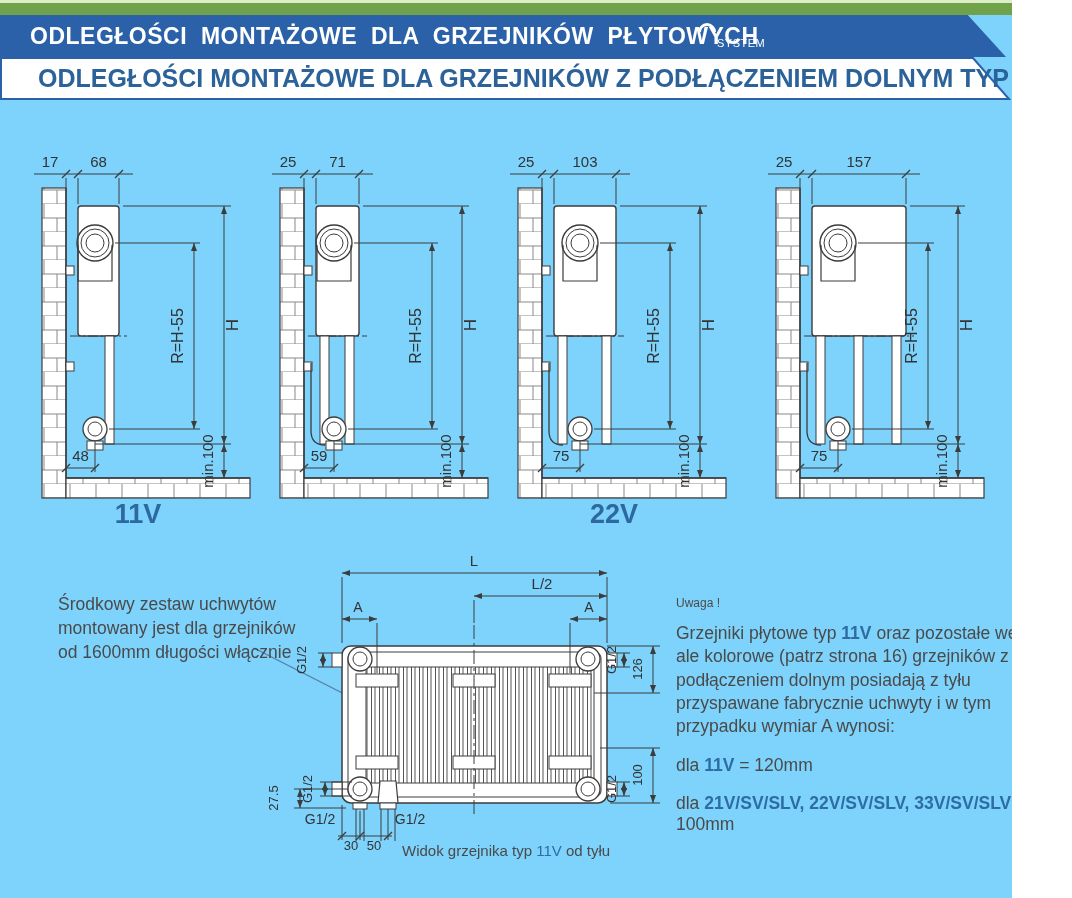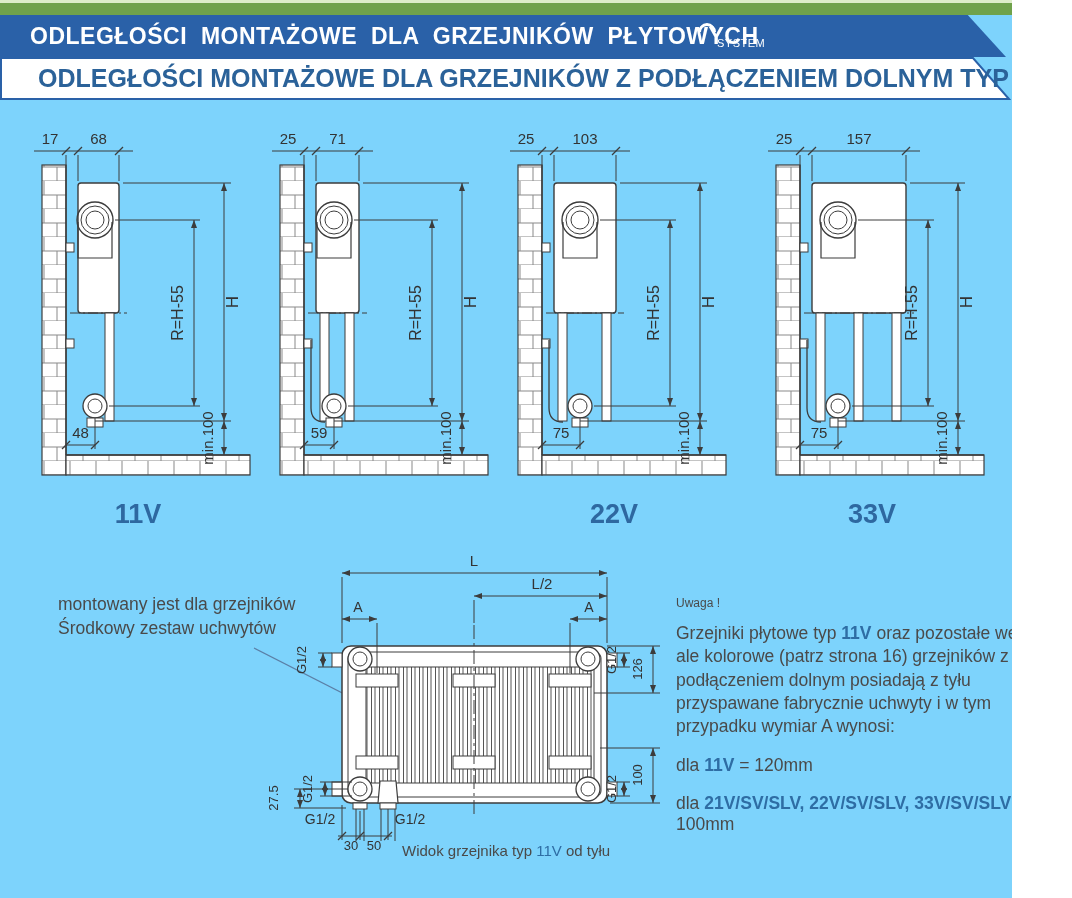--- a/index.html
+++ b/index.html
@@ -14,21 +14,21 @@
   .banner-title{color:#fff;font-size:23px;font-weight:700;letter-spacing:.5px;word-spacing:7px;
                 padding-left:30px;white-space:nowrap;}
   .brand{position:absolute;left:700px;top:8px;display:flex;align-items:flex-start;color:#fff;}
   .brand-main{font-size:27px;font-weight:800;letter-spacing:.5px;}
   .brand-hook{width:12px;height:12px;border:3px solid #fff;border-radius:50%;
               border-bottom-color:transparent;border-left-color:transparent;
               transform:rotate(-45deg);margin:0 1px 0 -2px;}
   .brand-sub{font-size:11px;font-weight:400;letter-spacing:.5px;margin-top:14px;}
   .subtitle-wrap{position:absolute;left:0;top:57px;}
   
-  .diag{position:absolute;top:125px;}
+  .diag{position:absolute;top:148px;}
   .caption{position:absolute;top:499px;width:228px;text-align:center;
            font-size:27px;font-weight:600;color:#2e68a0;}
   
   .rear{position:absolute;left:250px;top:553px;}
   
   .note-left{position:absolute;left:58px;top:593px;width:280px;
              font-size:17.5px;line-height:1.36;color:#4a4a4a;}
   .note-left span{display:block;}
   .note-right{position:absolute;left:676px;top:596px;width:392px;color:#4a4a4a;}
   .note-right .heading{font-size:12px;margin-bottom:12px;}
@@ -225,21 +225,20 @@
         <text transform="translate(189 313) rotate(-90)" font-size="15" fill="#333333" text-anchor="middle">min.100</text>
         <path d="M80 293 V324" stroke="#3c3c3c" stroke-width="1" fill="none"></path>
         <path d="M42 320 H80" stroke="#3c3c3c" stroke-width="1" fill="none"></path>
         <path d="M38 324 L46 316" stroke="#3c3c3c" stroke-width="1.2" fill="none"></path>
         <path d="M76 324 L84 316" stroke="#3c3c3c" stroke-width="1.2" fill="none"></path>
         <text x="61" y="313" font-size="15" fill="#333333" text-anchor="middle">75</text>
       </svg></div>
 
   <div class="caption" style="left:24px">11V</div>
   <div class="caption" style="left:500px">22V</div>
-  <div class="caption" style="left:758px">33V</div>
 
   <div class="rear" id="rearview"><svg width="420" height="312" viewBox="0 0 420 312">
         <path d="M4 95 L222 206" stroke="#5b7fa6" stroke-width="1.2" fill="none"></path>
         <rect x="92" y="93" width="265" height="157" rx="9" fill="#fff" stroke="#3c3c3c" stroke-width="1.5"></rect>
         <rect x="98" y="99" width="253" height="145" rx="6" fill="none" stroke="#3c3c3c"></rect>
         <rect x="116" y="114" width="228" height="116" fill="url(#fin)" stroke="#3c3c3c" stroke-width="1"></rect>
         <rect x="106" y="121" width="42" height="13" fill="#fff" stroke="#3c3c3c"></rect>
         <rect x="106" y="203" width="42" height="13" fill="#fff" stroke="#3c3c3c"></rect>
         <rect x="203" y="121" width="42" height="13" fill="#fff" stroke="#3c3c3c"></rect>
         <rect x="203" y="203" width="42" height="13" fill="#fff" stroke="#3c3c3c"></rect>
@@ -299,22 +298,23 @@
         <path d="M106 287 L114 279" stroke="#3c3c3c" stroke-width="1.2" fill="none"></path>
         <path d="M134 287 L142 279" stroke="#3c3c3c" stroke-width="1.2" fill="none"></path>
         <text x="101" y="297" font-size="13" fill="#333333" text-anchor="middle">30</text>
         <text x="124" y="297" font-size="13" fill="#333333" text-anchor="middle">50</text>
         <text x="70" y="271" font-size="14" fill="#333333" text-anchor="middle">G1/2</text>
         <text x="160" y="271" font-size="14" fill="#333333" text-anchor="middle">G1/2</text>
         <text x="152" y="303" font-size="15" fill="#4a4a4a"><tspan>Widok grzejnika typ </tspan><tspan fill="#2e6da4">11V</tspan><tspan> od tyłu</tspan></text>
       </svg></div>
 
   <div class="note-left">
+    <span>Środkowy zestaw uchwytów</span>
     <span>montowany jest dla grzejników</span>
-    <span>Środkowy zestaw uchwytów</span>
+    <span>od 1600mm długości włącznie</span>
   </div>
 
   <div class="note-right">
     <div class="heading">Uwaga !</div>
     <div class="para">
       <span>Grzejniki płytowe typ </span><span class="hl" style="color: rgb(46, 109, 164);">11V</span><span> oraz pozostałe wersje, ale kolorowe (patrz strona 16) grzejników z podłączeniem dolnym posiadają z tyłu przyspawane fabrycznie uchwyty i w tym przypadku wymiar A wynosi:</span>
     </div>
     <div class="dla">
       <span>dla </span><span class="hl" style="color: rgb(46, 109, 164);">11V</span><span> = 120mm</span>
     </div>

